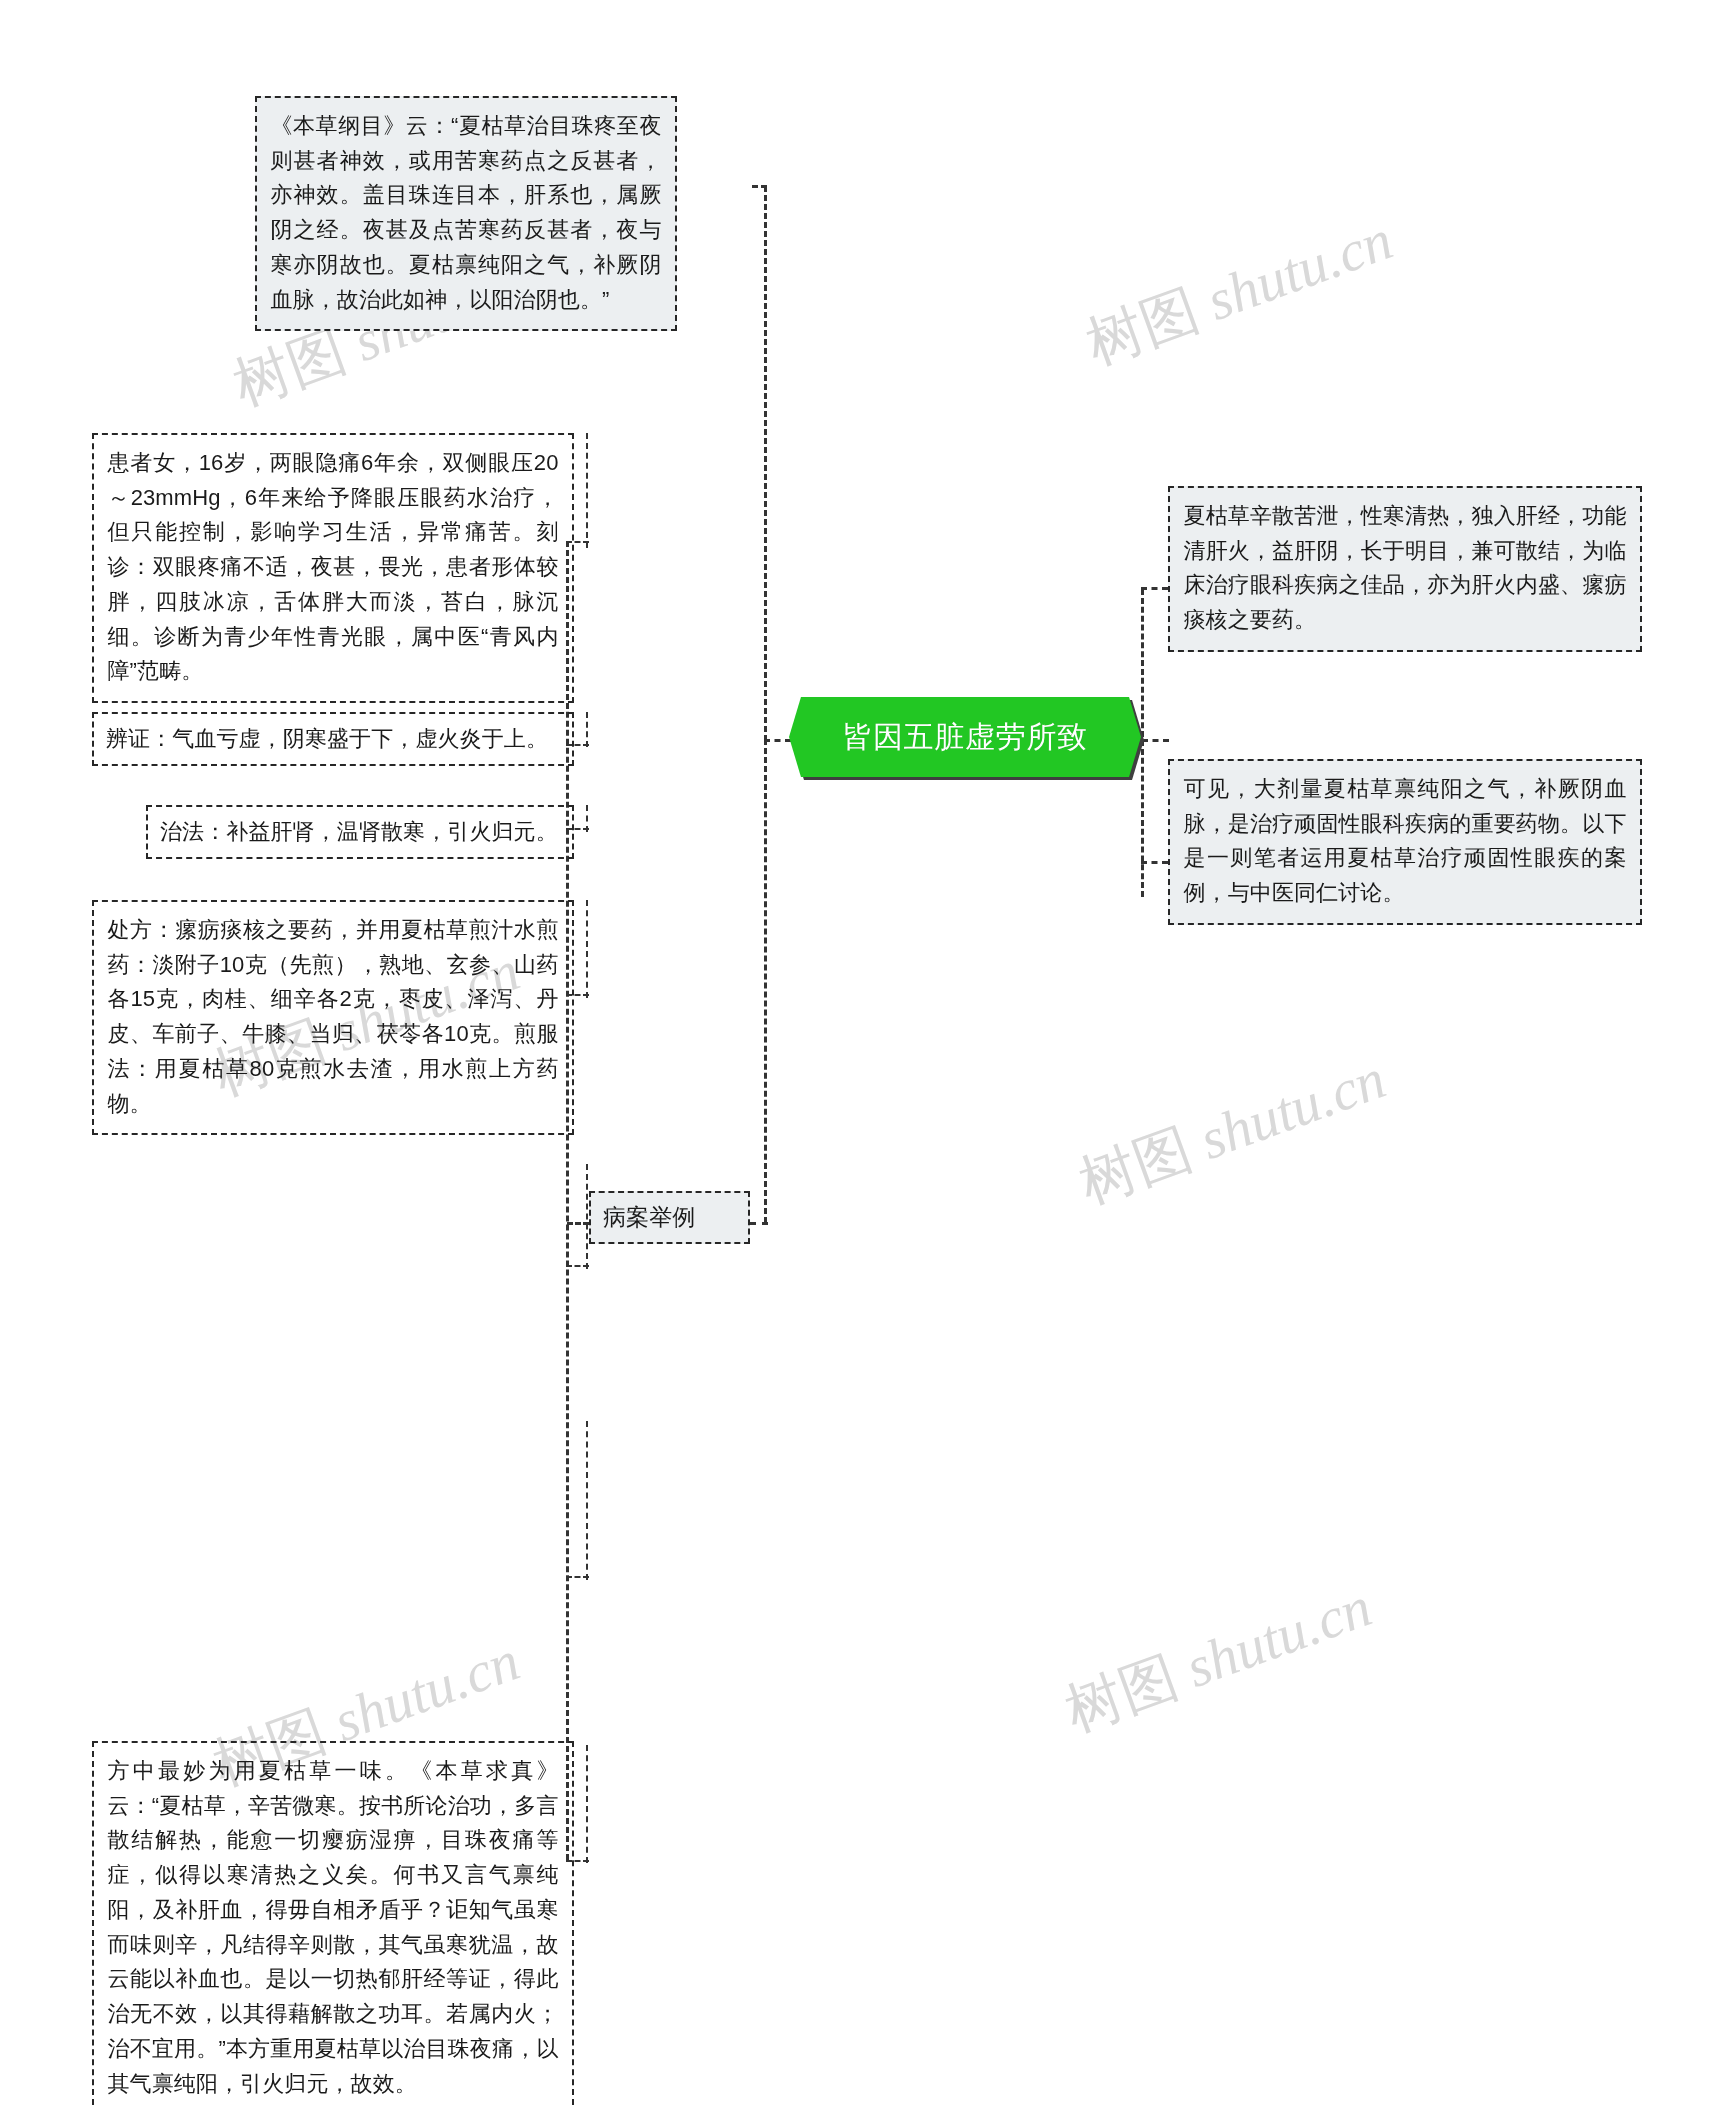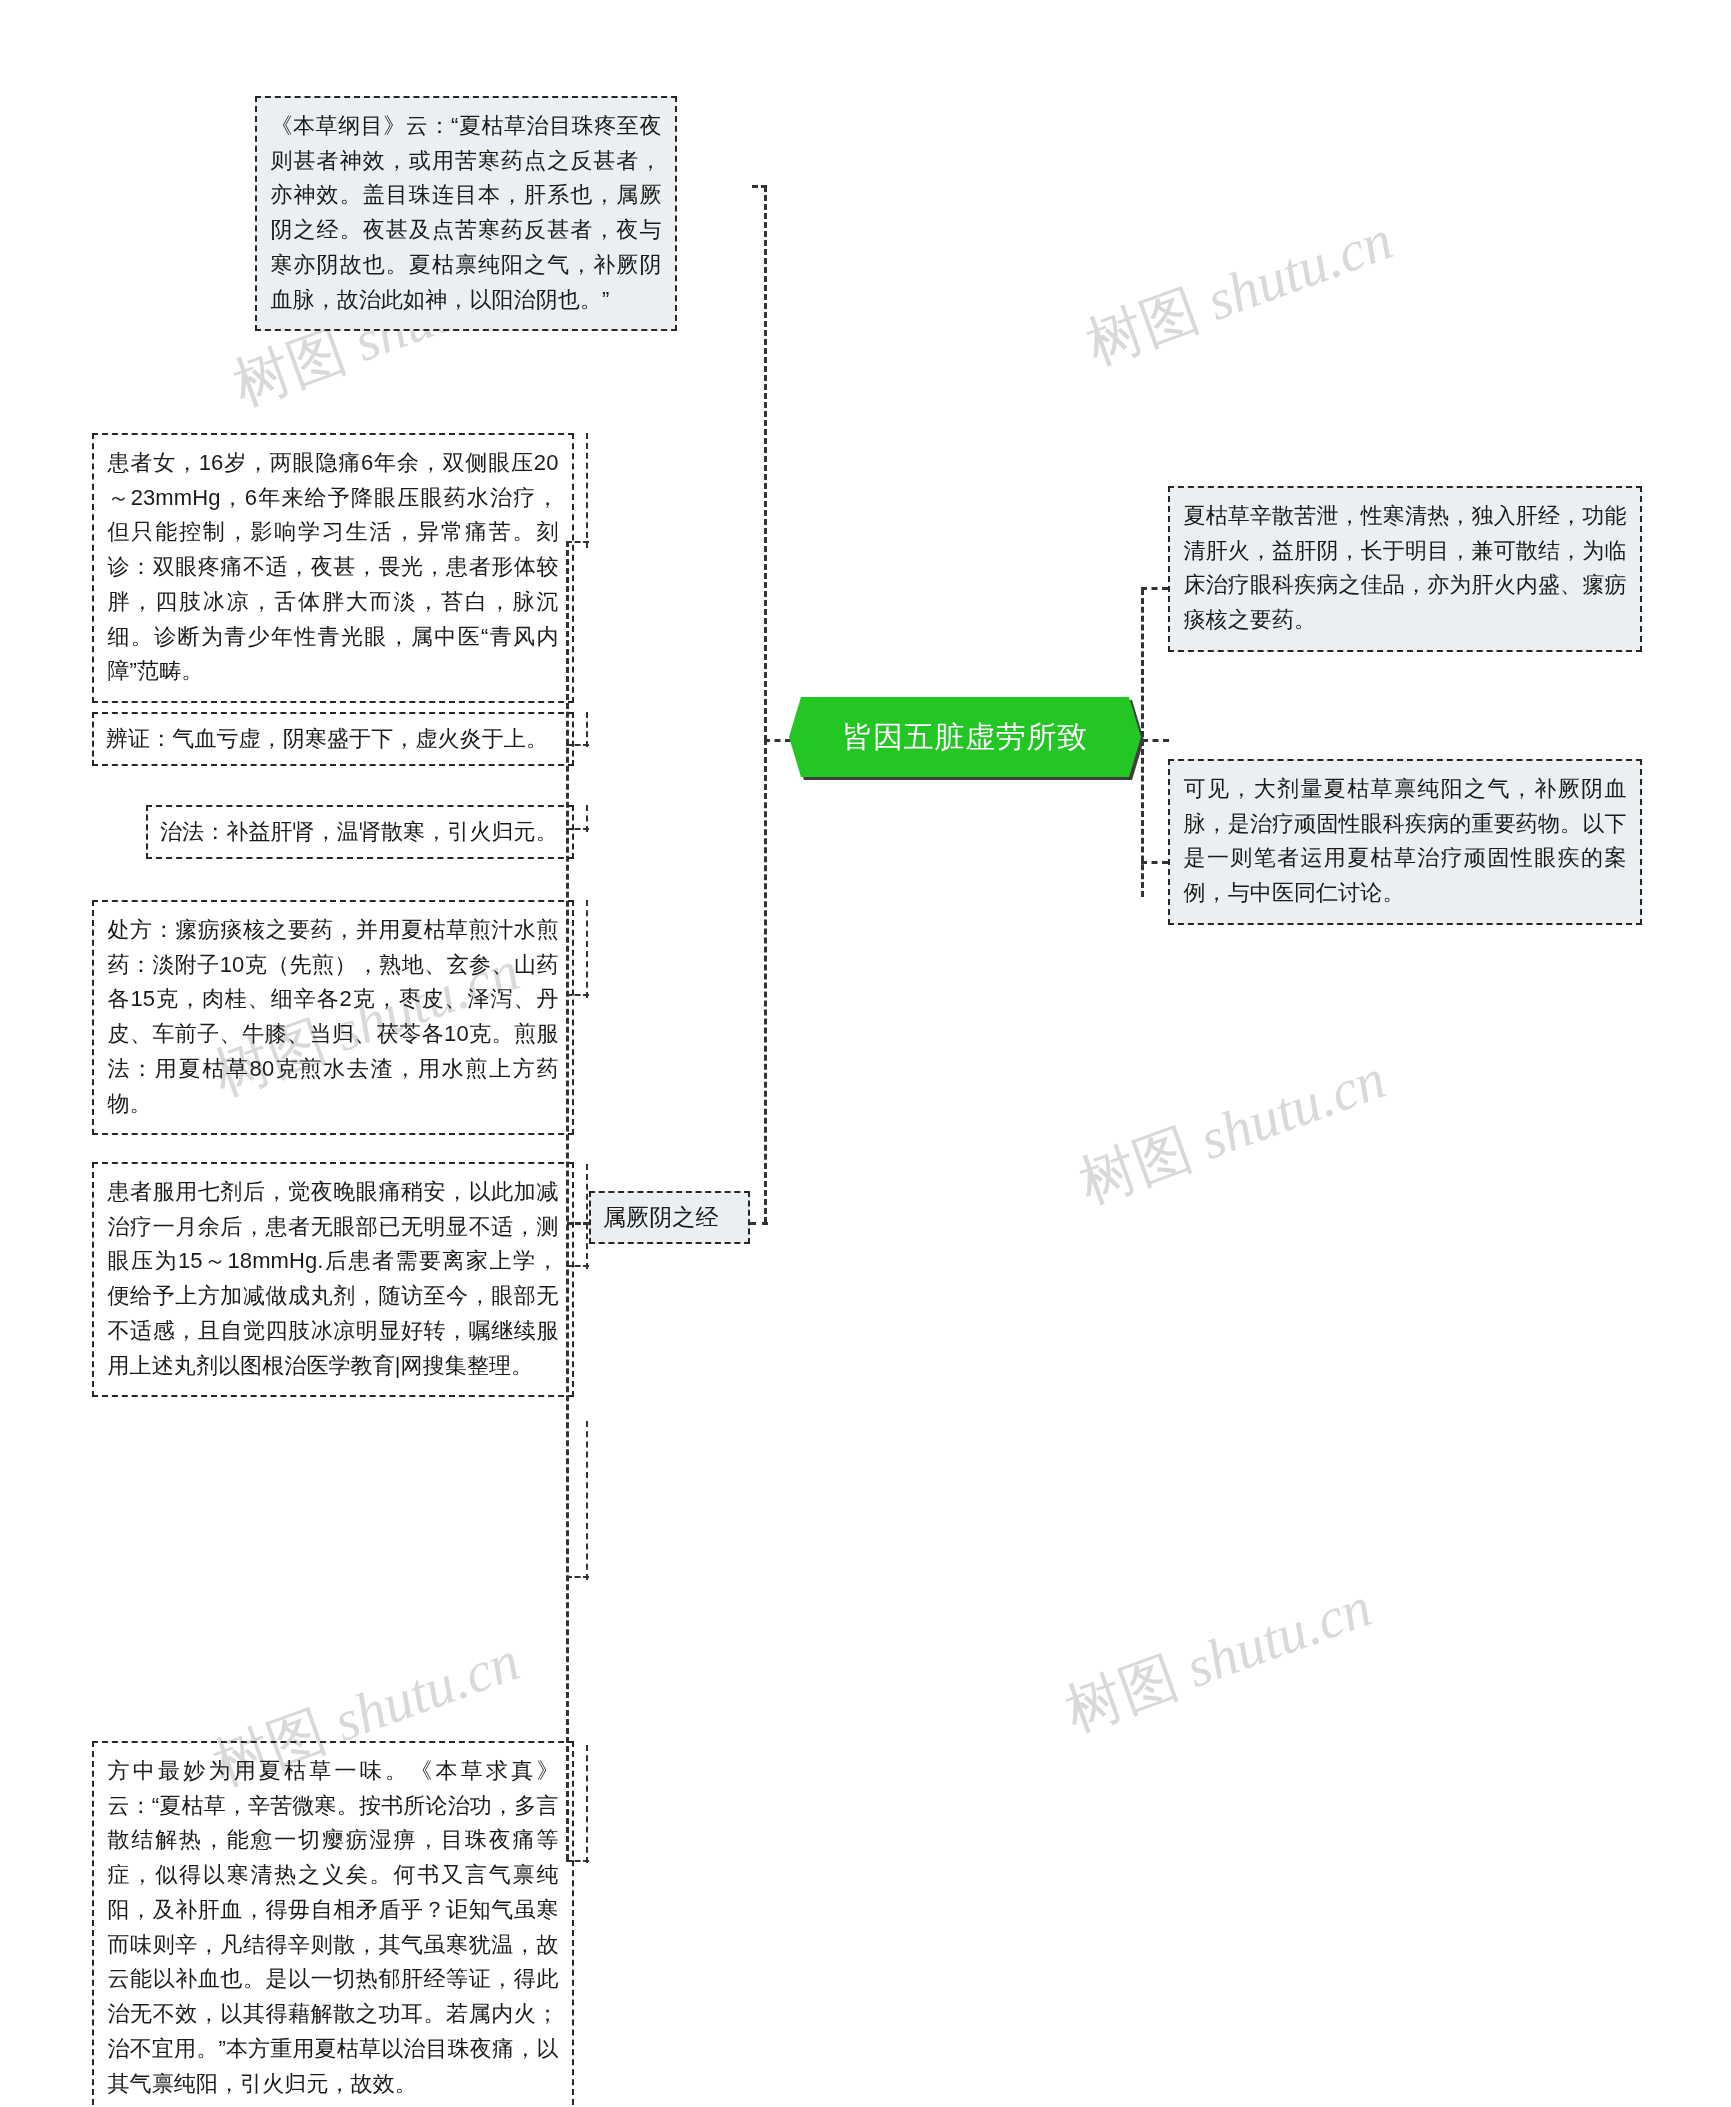--- a/index.html
+++ b/index.html
@@ -125,29 +125,28 @@
 
   <div class="node filled" id="top-node" style="left:255px;top:96px;width:422px;">《本草纲目》云：“夏枯草治目珠疼至夜则甚者神效，或用苦寒药点之反甚者，亦神效。盖目珠连目本，肝系也，属厥阴之经。夜甚及点苦寒药反甚者，夜与寒亦阴故也。夏枯禀纯阳之气，补厥阴血脉，故治此如神，以阳治阴也。”</div>
 
   <div id="center-node-shadow" style="left:792px;top:700px;width:352px;height:80px;"></div>
   <div id="center-node" style="left: 789px; top: 697px; width: 352px; height: 80px; background: rgb(34, 199, 35); color: rgb(255, 255, 255);">皆因五脏虚劳所致</div>
 
   <div class="node filled" style="left:1168px;top:759px;width:474px;">可见，大剂量夏枯草禀纯阳之气，补厥阴血脉，是治疗顽固性眼科疾病的重要药物。以下是一则笔者运用夏枯草治疗顽固性眼疾的案例，与中医同仁讨论。</div>
 
   <div class="node filled" style="left:1168px;top:486px;width:474px;">夏枯草辛散苦泄，性寒清热，独入肝经，功能清肝火，益肝阴，长于明目，兼可散结，为临床治疗眼科疾病之佳品，亦为肝火内盛、瘰疬痰核之要药。</div>
 
-  <div class="node filled compact" style="left:589px;top:1191px;width:161px;font-size:23px;line-height:1.3;text-align:left;">属厥阴之经</div>
+  <div class="node filled compact" style="left:589px;top:1191px;width:161px;font-size:23px;line-height:1.3;text-align:left;">病案举例</div>
 
   <div class="node plain" style="left:92px;top:433px;width:482px;">患者女，16岁，两眼隐痛6年余，双侧眼压20～23mmHg，6年来给予降眼压眼药水治疗，但只能控制，影响学习生活，异常痛苦。刻诊：双眼疼痛不适，夜甚，畏光，患者形体较胖，四肢冰凉，舌体胖大而淡，苔白，脉沉细。诊断为青少年性青光眼，属中医“青风内障”范畴。</div>
 
   <div class="node plain compact" style="left:146px;top:805px;width:428px;line-height:1.4;text-align:left;">治法：补益肝肾，温肾散寒，引火归元。</div>
 
   <div class="node plain compact" style="left:92px;top:712px;width:482px;line-height:1.4;text-align:left;">辨证：气血亏虚，阴寒盛于下，虚火炎于上。</div>
 
   <div class="node plain" style="left:92px;top:900px;width:482px;">处方：瘰疬痰核之要药，并用夏枯草煎汁水煎药：淡附子10克（先煎），熟地、玄参、山药各15克，肉桂、细辛各2克，枣皮、泽泻、丹皮、车前子、牛膝、当归、茯苓各10克。煎服法：用夏枯草80克煎水去渣，用水煎上方药物。</div>
 
-  <div class="node plain" style="left:92px;top:1162px;width:482px;">患者服用七剂后，觉夜晚眼痛稍安，以此加减治疗一月余后，患者无眼部已无明显不适，测眼压为15～18mmHg.后患者需要离家上学，便给予上方加减做成丸剂，随访至今，眼部无不适感，且自觉四肢冰凉明显好转，嘱继续服用上述丸剂以图根治医学教育|网搜集整理。</div>
 
 
   <div class="node plain" style="left:92px;top:1741px;width:482px;">方中最妙为用夏枯草一味。《本草求真》云：“夏枯草，辛苦微寒。按书所论治功，多言散结解热，能愈一切瘿疬湿痹，目珠夜痛等症，似得以寒清热之义矣。何书又言气禀纯阳，及补肝血，得毋自相矛盾乎？讵知气虽寒而味则辛，凡结得辛则散，其气虽寒犹温，故云能以补血也。是以一切热郁肝经等证，得此治无不效，以其得藉解散之功耳。若属内火；治不宜用。”本方重用夏枯草以治目珠夜痛，以其气禀纯阳，引火归元，故效。</div>
 
 </div>
 
 
 </body></html>

